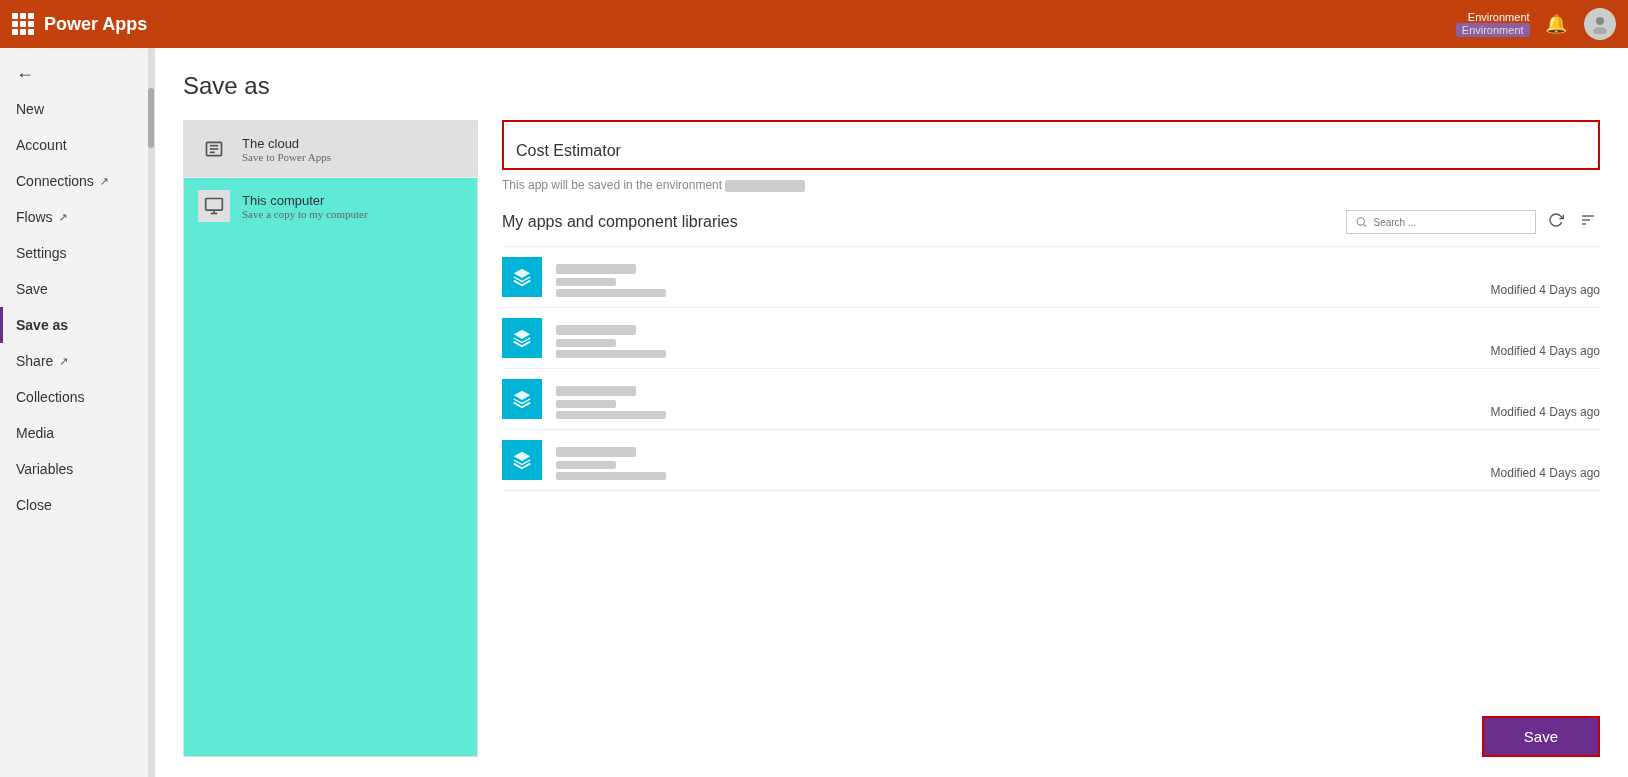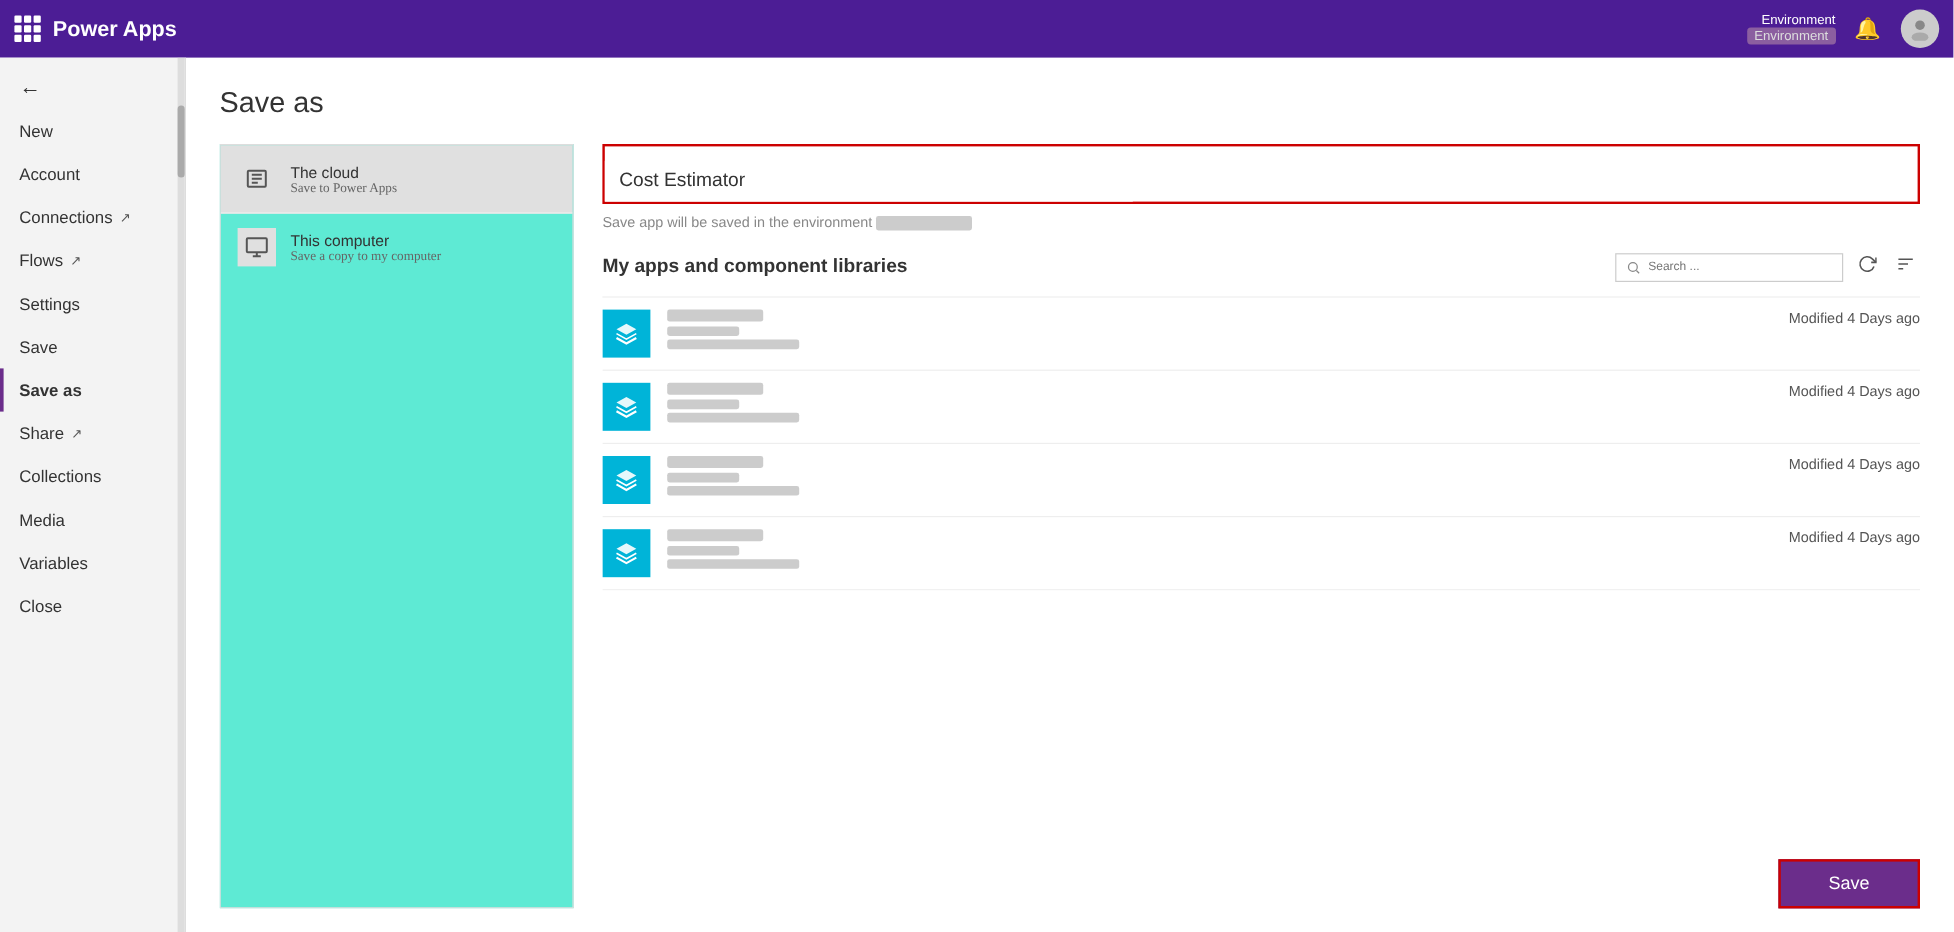--- a/index.html
+++ b/index.html
@@ -1,20 +1,20 @@
 <!DOCTYPE html>
 <html><head>
   <meta charset="utf-8">
   <style>
     * { box-sizing: border-box; margin: 0; padding: 0; }
     body { font-family: 'Segoe UI', sans-serif; font-size: 14px; color: #333; background: #fff; height: 777px; overflow: hidden; display: flex; flex-direction: column; }
 
     
     .topbar {
-      background: #4c1d95;
+      background: #c2410c;
       height: 48px;
       display: flex;
       align-items: center;
       padding: 0 12px;
       flex-shrink: 0;
     }
     .topbar-grid-icon {
       display: grid;
       grid-template-columns: repeat(3, 6px);
       grid-template-rows: repeat(3, 6px);
@@ -195,21 +195,21 @@
     }
 
     
     .apps-header {
       display: flex;
       align-items: center;
       margin-bottom: 12px;
     }
     .apps-title {
       font-size: 16px;
-      font-weight: 700;
+      font-weight: 400;
       color: #333;
       flex: 1;
     }
     .apps-actions {
       display: flex;
       align-items: center;
       gap: 8px;
     }
     .search-box {
       display: flex;
@@ -234,21 +234,21 @@
       color: #555;
       padding: 2px 4px;
     }
 
     .apps-list {
       border-top: 1px solid #eee;
       overflow-y: auto;
     }
     .app-row {
       display: flex;
-      align-items: flex-start;
+      align-items: flex-end;
       padding: 10px 0;
       border-bottom: 1px solid #eee;
       cursor: pointer;
     }
     .app-icon {
       width: 40px; height: 40px;
       background: #00b4d8;
       display: flex; align-items: center; justify-content: center;
       margin-right: 14px;
       flex-shrink: 0;
@@ -424,21 +424,21 @@
             <div class="location-text-sub">Save a copy to my computer</div>
           </div>
         </div>
       </div>
 
       <div class="right-panel">
         <div class="name-input-wrap">
           <input class="name-input" type="text" value="Cost Estimator" placeholder="Cost Estimator" style="">
         </div>
         <div class="env-hint">
-          <span>Save app will be saved in the environment</span>
+          <span>This app will be saved in the environment</span>
           <span class="env-hint-blur">&nbsp;&nbsp;&nbsp;&nbsp;&nbsp;&nbsp;&nbsp;&nbsp;&nbsp;&nbsp;&nbsp;&nbsp;</span>
         </div>
 
         <div class="apps-header">
           <span class="apps-title">My apps and component libraries</span>
           <div class="apps-actions">
             <div class="search-box">
               <svg width="14" height="14" viewBox="0 0 24 24" fill="none" stroke="#888" stroke-width="2">
                 <circle cx="11" cy="11" r="7"></circle>
                   <line x1="21" y1="21" x2="16.65" y2="16.65"></line>

